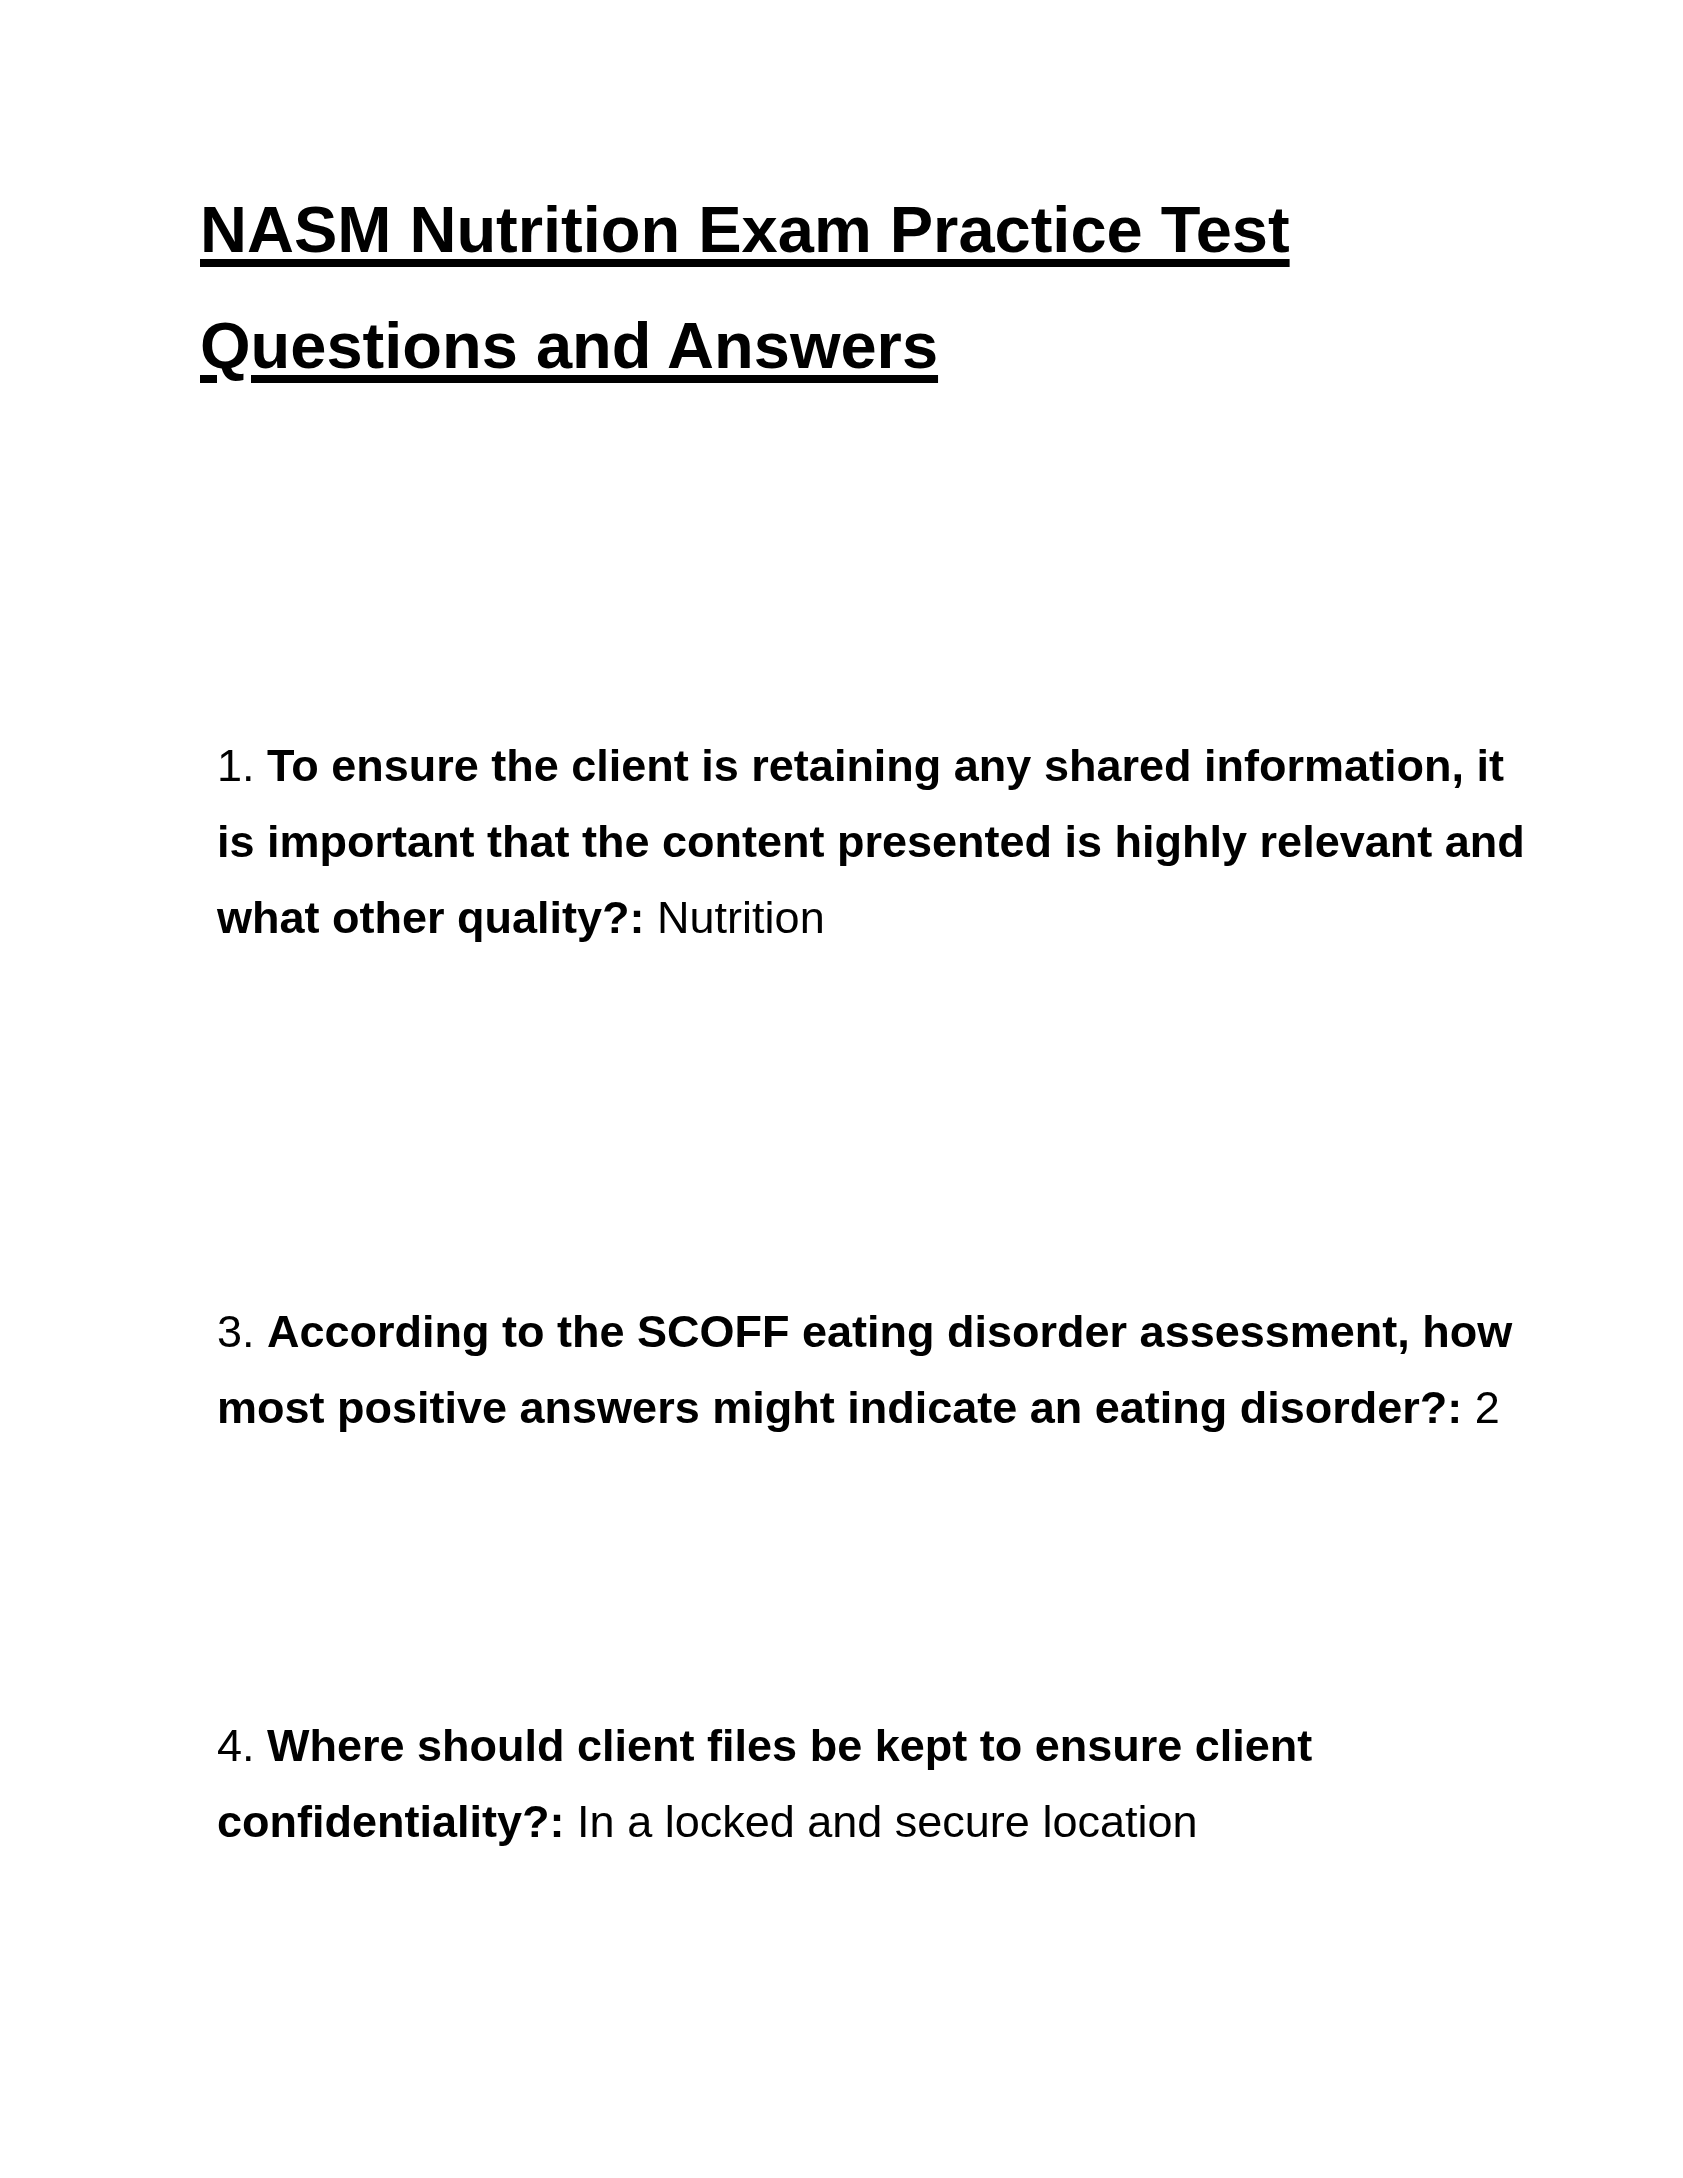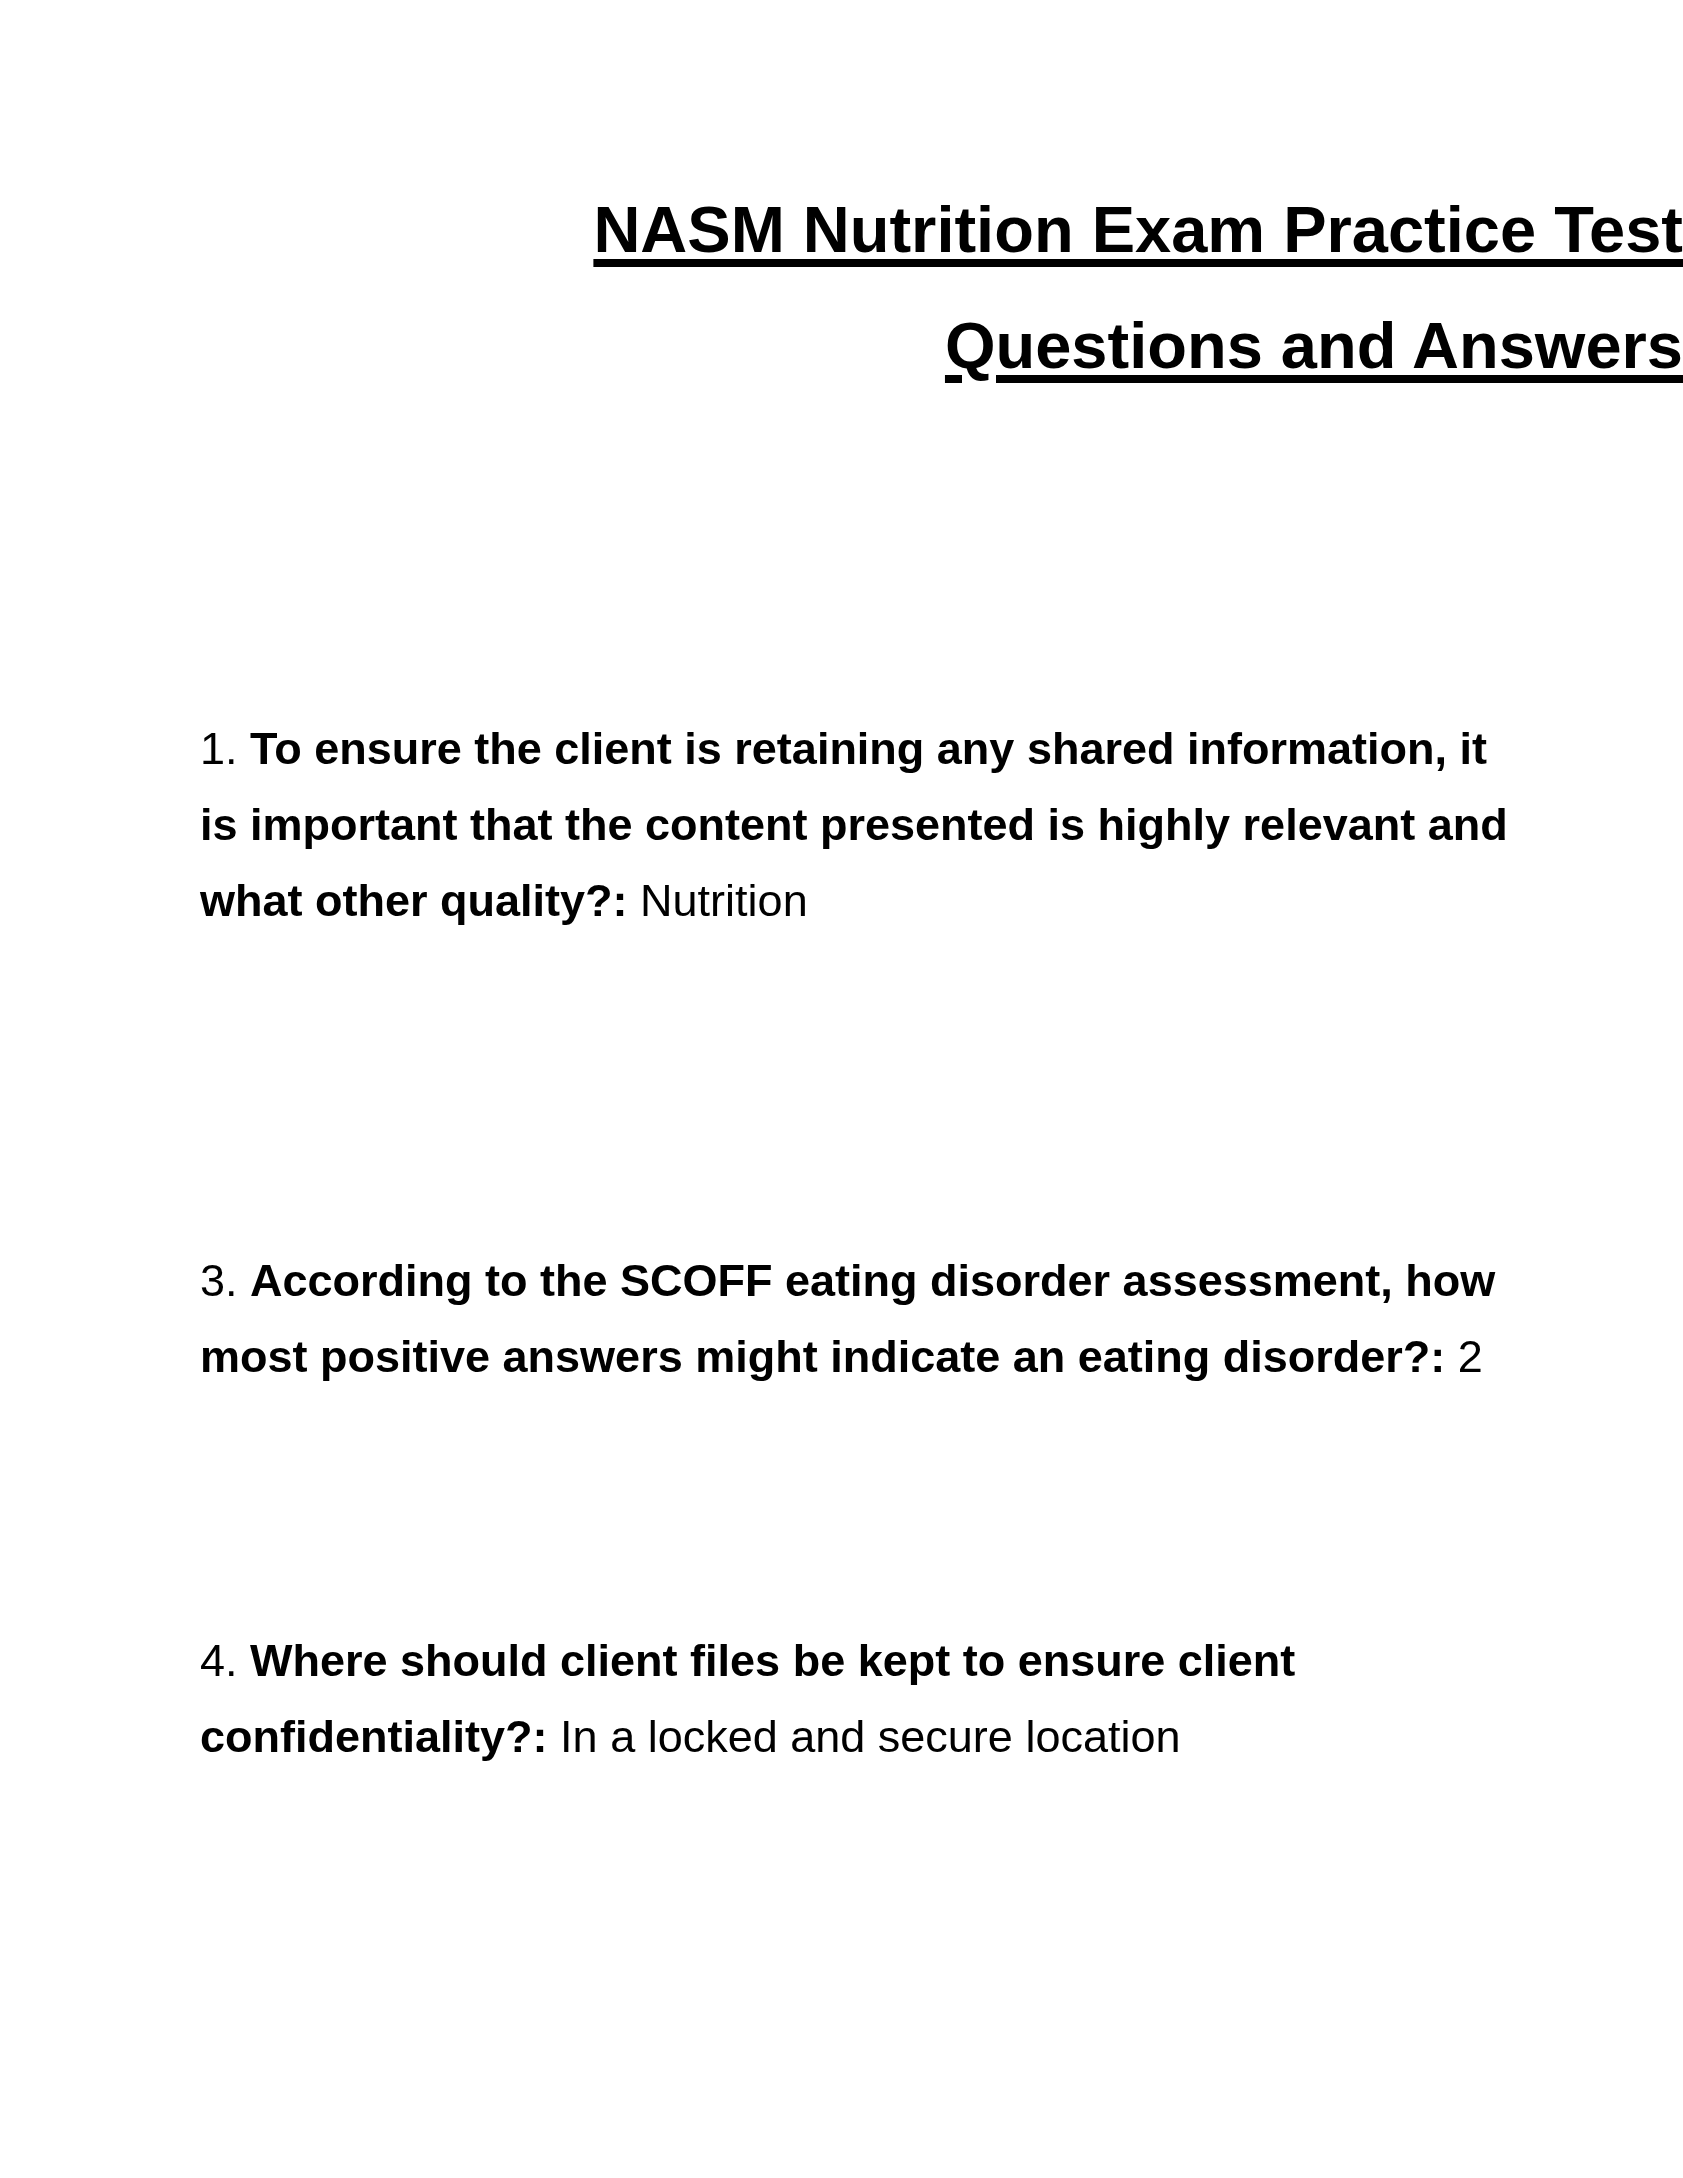--- a/index.html
+++ b/index.html
@@ -21,31 +21,30 @@
     margin: 0;
     padding: 0;
     font-size: 65px;
     line-height: 116px;
     font-weight: 700;
     white-space: pre-wrap;
     text-decoration: underline;
     text-decoration-thickness: 8px;
     text-underline-offset: 7px;
     letter-spacing: 0px;
-    text-align: right;
   }
   .questions {
     margin-top: 79px;
     width: 1366px;
     font-size: 45px;
     line-height: 76px;
     white-space: pre-wrap;
   }
   .qa {
-    margin: 0;
+    margin: 17px;
     padding: 0;
   }
   .q-number { font-weight: 400; }
   .q-text   { font-weight: 700; }
   .q-answer { font-weight: 400; margin-left: 0.28em; }
 </style>
 </head>
 <body>
 
 <div class="page">

